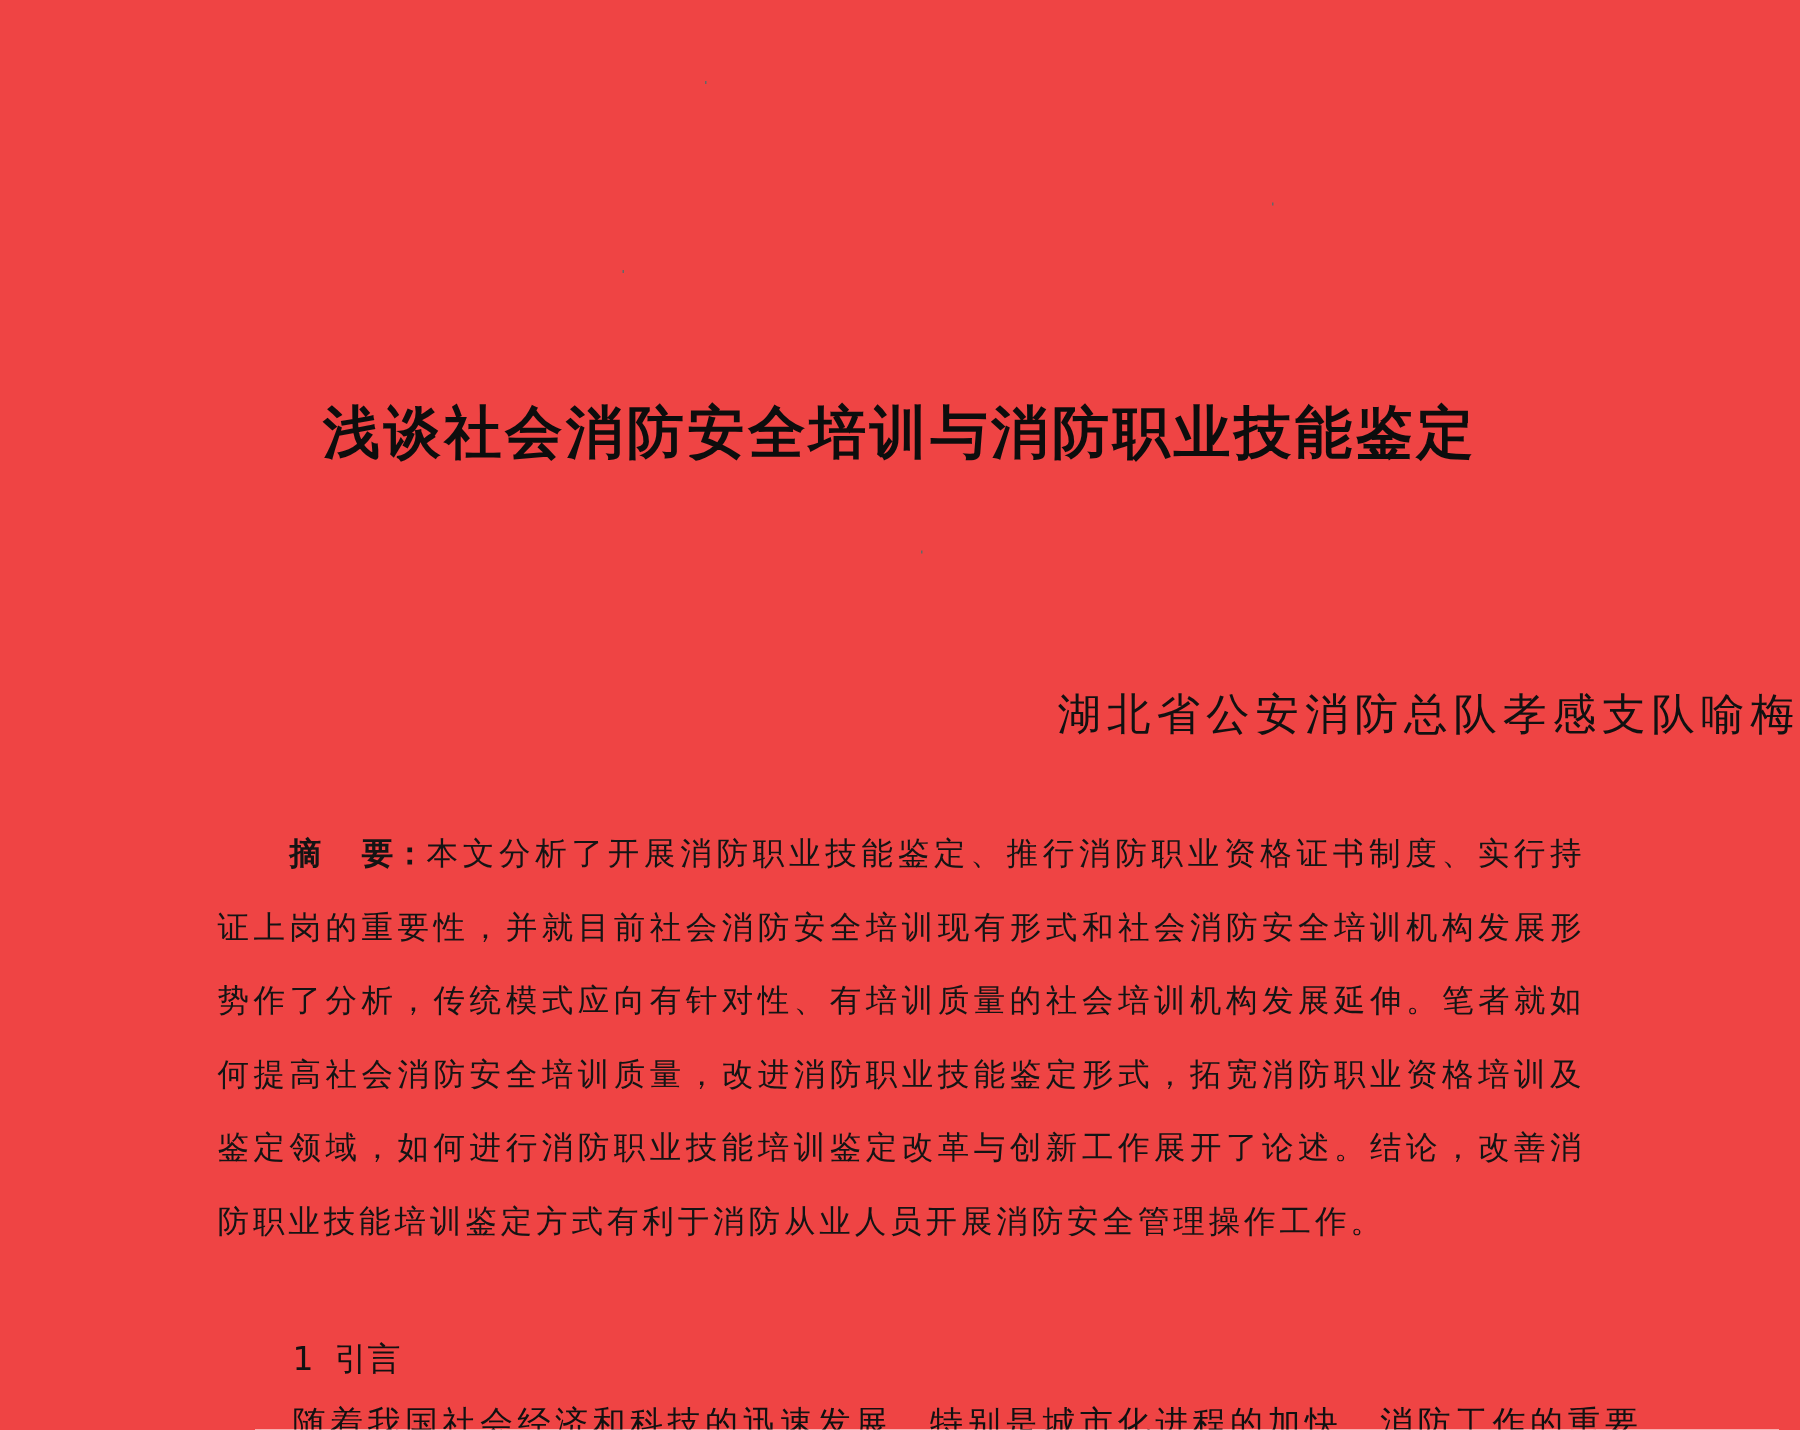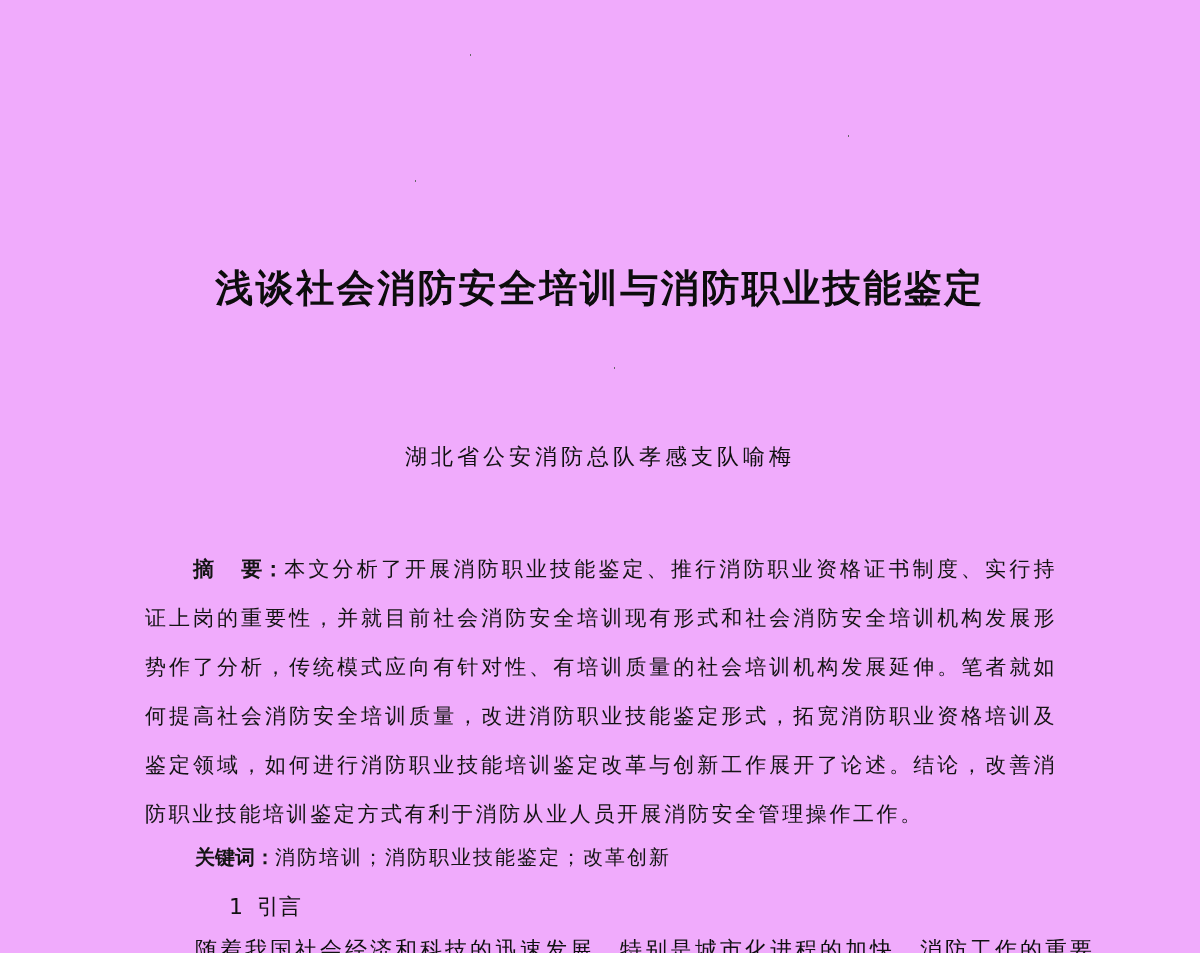--- a/index.html
+++ b/index.html
@@ -13,21 +13,21 @@
       overflow: hidden;
       position: relative;
       color: #111111;
       font-family: "DejaVu Serif", "Liberation Serif", serif;
     }
     .page {
       position: absolute;
       left: 0; top: 0;
       width: 1200px;
       height: 953px;
-      background: #f0abfc;
+      background: #ef4444;
     }
     .speck {
       position: absolute;
       width: 1px;
       height: 2px;
       background: #666;
     }
     .title {
       position: absolute;
       left: 0;
@@ -38,26 +38,26 @@
       font-size: 38px;
       letter-spacing: 2.5px;
       color: #0d0d0d;
       margin: 0;
       line-height: 40px;
     }
     .title.l1 { top: 268px; }
     .title.l2 { top: 331px; }
     .author {
       position: absolute;
-      top: 441px;
+      top: 460px;
       left: 0;
       width: 1200px;
-      text-align: center;
+      text-align: right;
       font-family: "DejaVu Serif", "Liberation Serif", serif;
-      font-size: 22px;
+      font-size: 29px;
       letter-spacing: 4px;
       line-height: 32px;
       color: #111;
     }
     .abstract {
       position: absolute;
       left: 145px;
       top: 545px;
       width: 912px;
       font-size: 21px;
@@ -91,21 +91,20 @@
     }
     .section-heading {
       position: absolute;
       left: 195px;
       top: 893px;
       font-family: "DejaVu Sans", "Liberation Sans", sans-serif;
       font-size: 22px;
       line-height: 28px;
       color: #111;
       white-space: nowrap;
-      margin-left: 34px;
     }
     .section-heading .num { margin-right: 14px; }
     .body-line {
       position: absolute;
       left: 195px;
       top: 936px;
       font-family: "DejaVu Sans", "Liberation Sans", sans-serif;
       font-size: 22px;
       line-height: 28px;
       letter-spacing: 3px;
@@ -124,23 +123,20 @@
   <span class="speck" style="left:614px;top:367px;"></span>
 
   <h1 class="title l1">浅谈社会消防安全培训与消防职业技能鉴定</h1>
 
   <div class="author">湖北省公安消防总队孝感支队喻梅</div>
 
   <p class="abstract" style="margin:0;">
     <span class="label"><span>摘</span><span class="gap"></span><span>要：</span></span><span>本文分析了开展消防职业技能鉴定、推行消防职业资格证书制度、实行持证上岗的重要性，并就目前社会消防安全培训现有形式和社会消防安全培训机构发展形势作了分析，传统模式应向有针对性、有培训质量的社会培训机构发展延伸。笔者就如何提高社会消防安全培训质量，改进消防职业技能鉴定形式，拓宽消防职业资格培训及鉴定领域，如何进行消防职业技能培训鉴定改革与创新工作展开了论述。结论，改善消防职业技能培训鉴定方式有利于消防从业人员开展消防安全管理操作工作。</span>
   </p>
 
-  <div class="keywords">
-    <span class="label">关键词：</span><span>消防培训；消防职业技能鉴定；改革创新</span>
-  </div>
 
   <div class="section-heading">
     <span class="num">1</span><span>引言</span>
   </div>
 
   <div class="body-line">随着我国社会经济和科技的迅速发展，特别是城市化进程的加快，消防工作的重要</div>
 
 </div>
 
 </body></html>

